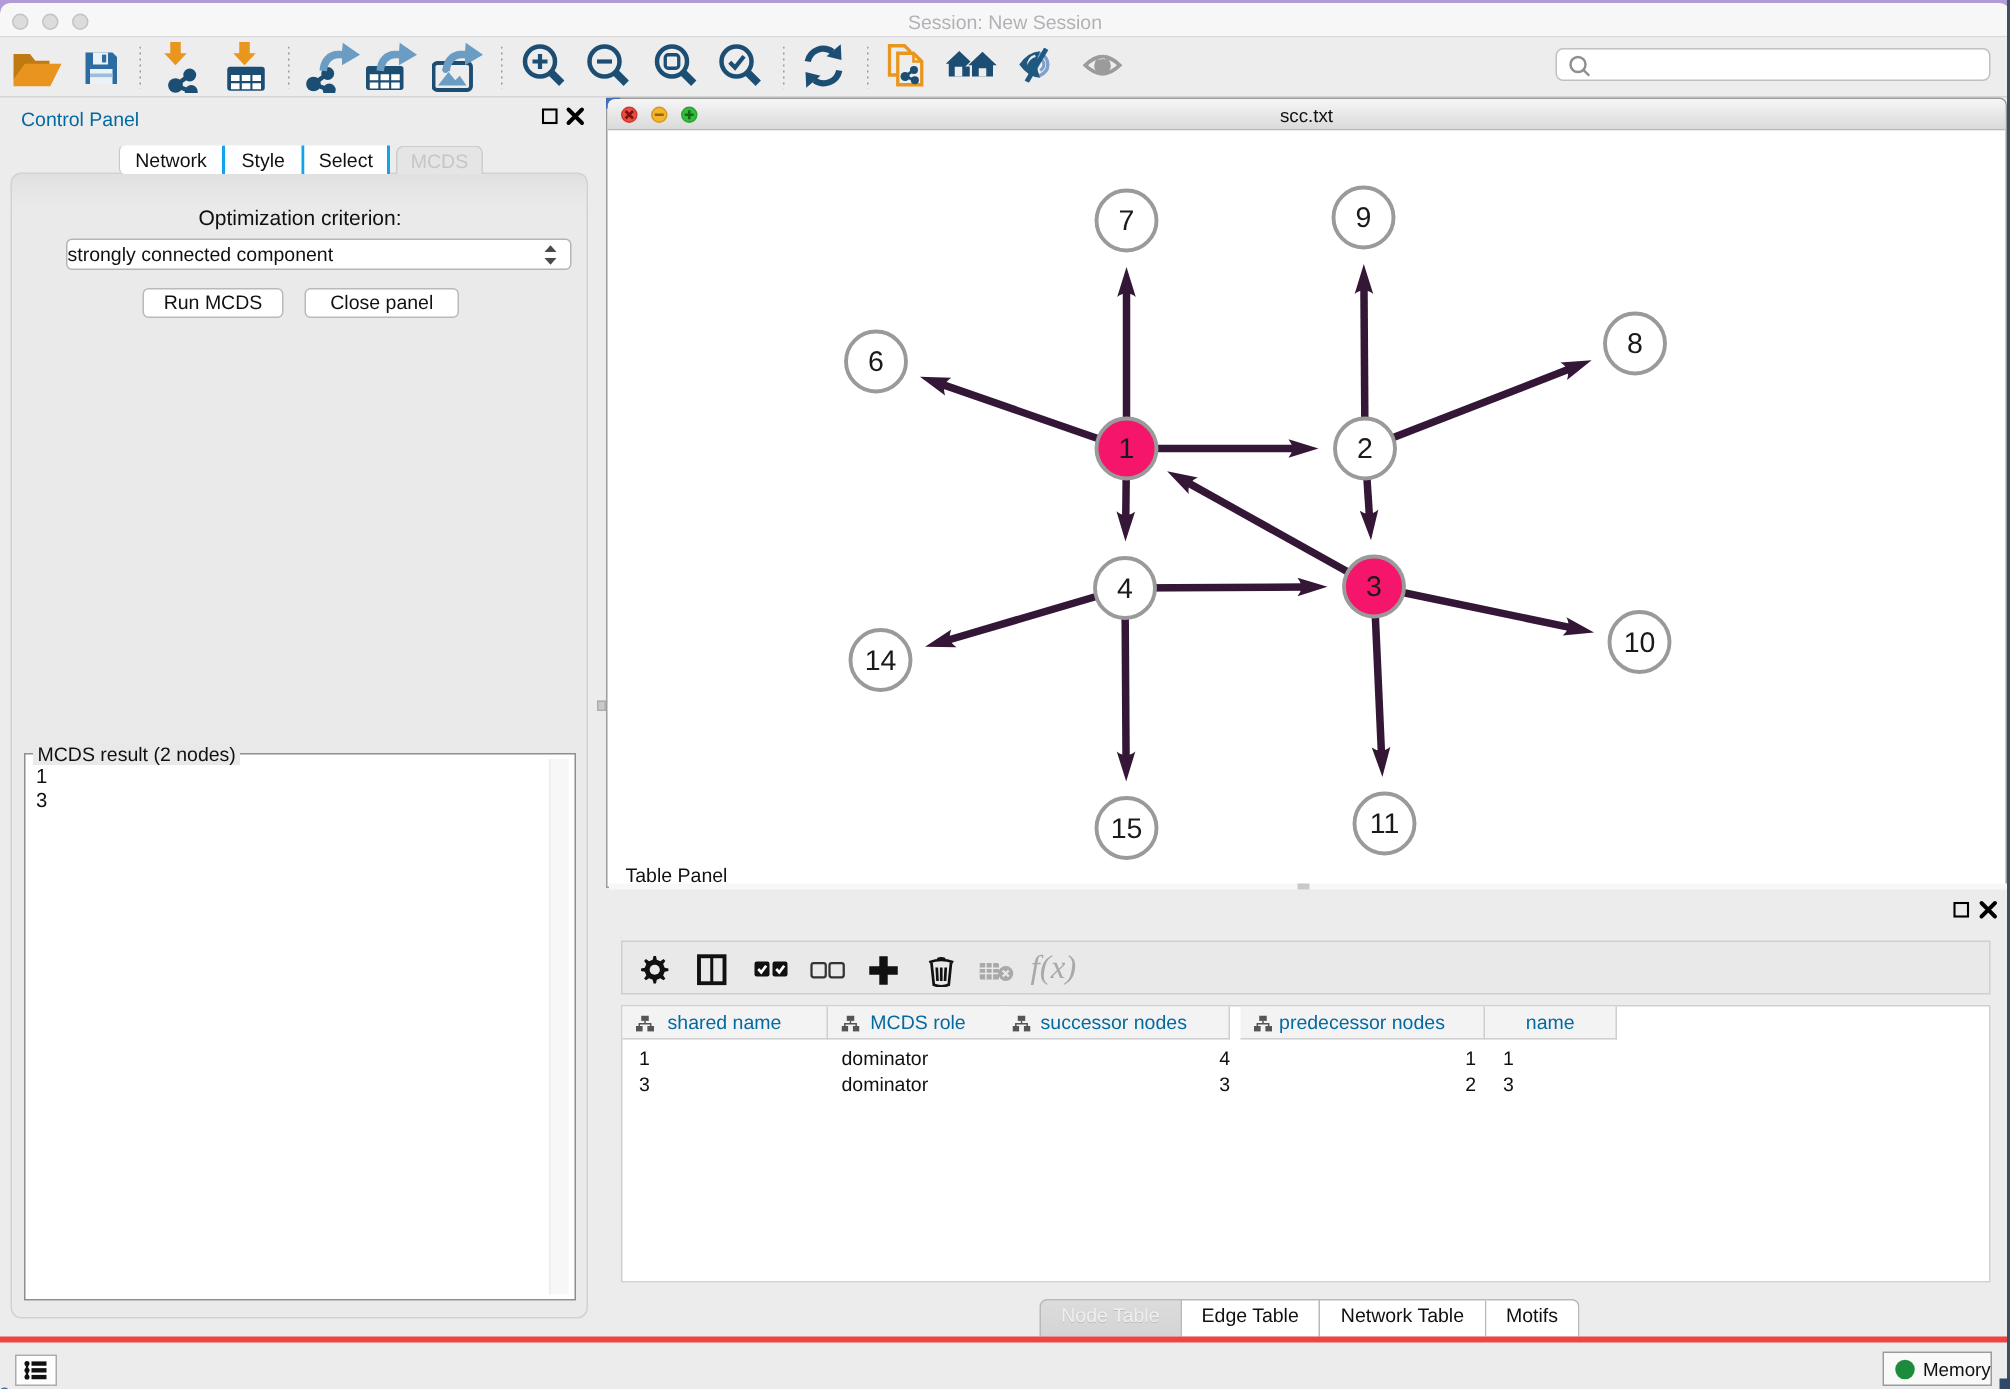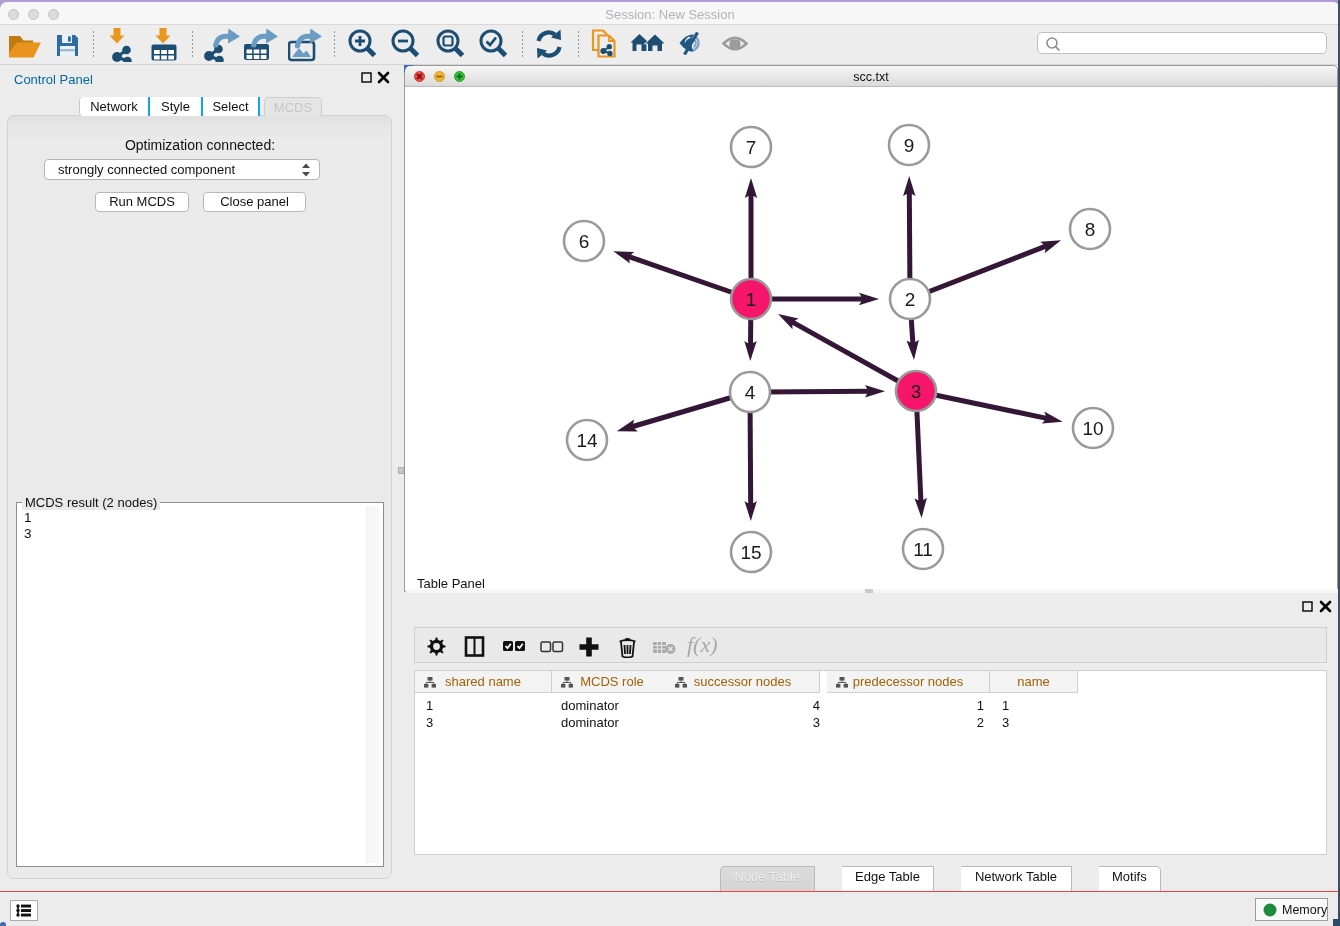--- a/index.html
+++ b/index.html
@@ -21,48 +21,48 @@
 
 #search { left:1037px; top:32px; width:290px; height:22px; background:#fff; border:1px solid #c0c0c0; border-radius:5px; }
 
 
 #cp-title { left:14px; top:72px; font-size:13px; color:#0369a1; }
 #cp-tabs { left:79px; top:97px; height:19px; }
 .cptab { float:left; height:19px; background:#fff; border-right:2px solid #0ea5e9; color:#111; font-size:13px; line-height:19px; text-align:center; }
 #cp-content { left:7px; top:115px; width:385px; height:764px; background:linear-gradient(#e0e0e0, #e7e7e7 14px, #eaeaea 24px); border:1px solid #d2d2d2; border-radius:7px; }
 #mcds-tab { left:264px; top:97px; width:58px; height:19px; background:#e5e5e5; border:1px solid #cdcdcd; border-bottom:none; border-radius:5px 5px 0 0; color:#c6c6c6; font-size:13px; line-height:19px; text-align:center; }
 #opt-label { left:0; top:137px; width:400px; text-align:center; font-size:14px; color:#111; }
-#dropdown { left:44px; top:159px; width:276px; height:21px; background:#fff; border:1px solid #b5b5b5; border-radius:4px; font-size:13px; line-height:19px; padding-left:13px; color:#111; }
+#dropdown { left:44px; top:159px; width:337px; height:21px; background:#fff; border:1px solid #b5b5b5; border-radius:4px; font-size:13px; line-height:19px; color:#111; }
 .btn { position:absolute; height:20px; background:#fff; border:1px solid #b9b9b9; border-radius:4px; font-size:13px; text-align:center; line-height:18px; color:#111; }
 
 
 #fs { left:16px; top:498px; width:368px; height:369px; }
 #fs-border { left:0; top:4px; width:368px; height:365px; border:1px solid #8e8e8e; background:#fff; }
 #fs-legend { left:6px; top:-3px; background:#e9e9e9; padding:0 3px; font-size:13px; color:#111; }
 #fs-scroll { right:5px; top:8px; width:13px; height:357px; background:#f7f7f7; border-left:1px solid #ececec; }
 
 
 #netwin { left:404px; top:65px; width:934px; height:527px; background:#fff; border:1px solid #9c9c9c; border-radius:5px 5px 0 0; }
 #nw-title { left:0; top:0; width:932px; height:21px; background:linear-gradient(#f6f6f6,#dadada); border-bottom:1px solid #b9b9b9; border-radius:5px 5px 0 0; }
 .tl2 { position:absolute; top:5px; width:11px; height:11px; border-radius:50%; }
 #nw-scroll { left:1px; top:523px; width:932px; height:4px; background:#f7f7f7; }
 
 
 #tp-title { left:417px; top:576px; font-size:13px; color:#111; }
 #tp-toolbar { left:414px; top:627px; width:913px; height:36px; background:#e9e9e9; border:1px solid #cfcfcf; }
 #tp-table { left:414px; top:670px; width:913px; height:185px; background:#fff; border:1px solid #cfcfcf; }
-.th { position:absolute; top:0; height:22px; background:#f3f3f3; border-right:1px solid #cfcfcf; border-bottom:1px solid #cfcfcf; font-size:13px; text-align:center; line-height:22px; color:#a16207; }
+.th { position:absolute; top:0; height:22px; background:#f3f3f3; border-right:1px solid #cfcfcf; border-bottom:1px solid #cfcfcf; font-size:13px; text-align:center; line-height:22px; color:#0369a1; }
 .td { position:absolute; font-size:13px; color:#111; }
 
 
 #bt { left:693px; top:866px; height:21px; }
-.btab { float:left; height:33px; background:#fff; border:1px solid #b9b9b9; border-left:none; color:#111; font-size:13px; line-height:20px; padding:0 13.5px;margin-left:27px; }
-
-
-#statusbar { left:0; top:891px; width:1340px; height:35px; background:#ececec; border-top:1px solid #ef4444;padding-left:48px; }
+.btab { float:left; height:33px; background:#fff; border:1px solid #b9b9b9; border-left:none; color:#111; font-size:13px; line-height:20px; padding:0 13.5px; }
+
+
+#statusbar { left:0; top:891px; width:1340px; height:35px; background:#ececec; border-top:4px solid #ef4444;padding-left:48px; }
 #rightstrip { left:1338px; top:0; width:2px; height:926px; background:#3d4f63; }
 </style>
 </head>
 <body>
 <div id="purple" class="abs"></div>
 <div id="titlebar" class="abs">
   <div class="tl" style="left:8px;"></div>
   <div class="tl" style="left:28px;"></div>
   <div class="tl" style="left:48px;"></div>
   <div id="apptitle" class="abs">Session: New Session</div>
@@ -207,21 +207,21 @@
 <svg class="abs" style="left:377px;top:71px" width="14" height="14">
     <path d="M2 2 L11 11 M11 2 L2 11" stroke="#000" stroke-width="2.6" stroke-linecap="round"></path>
   </svg>
 <div id="cp-content" class="abs"></div>
 <div id="cp-tabs" class="abs">
   <div class="cptab" style="width:71px;border-left:1px solid #c9c9c9;border-radius:4px 0 0 4px;">Network</div>
     <div class="cptab" style="width:53px;">Style</div>
     <div class="cptab" style="width:57px;">Select</div>
 </div>
 <div id="mcds-tab" class="abs">MCDS</div>
-<div id="opt-label" class="abs">Optimization connected:</div>
+<div id="opt-label" class="abs">Optimization criterion:</div>
 <div id="dropdown" class="abs">strongly connected component
   <svg width="10" height="14" style="position:absolute;right:8px;top:3px">
       <path d="M5 0.5 L9 5 L1 5 Z" fill="#4a4a4a"></path>
       <path d="M5 13.5 L9 9 L1 9 Z" fill="#4a4a4a"></path>
     </svg>
 </div>
 <div class="btn abs" style="left:95px;top:192px;width:94px;">Run MCDS</div>
 <div class="btn abs" style="left:203px;top:192px;width:103px;">Close panel</div>
 <div id="fs" class="abs">
   <div id="fs-border" class="abs"></div>

